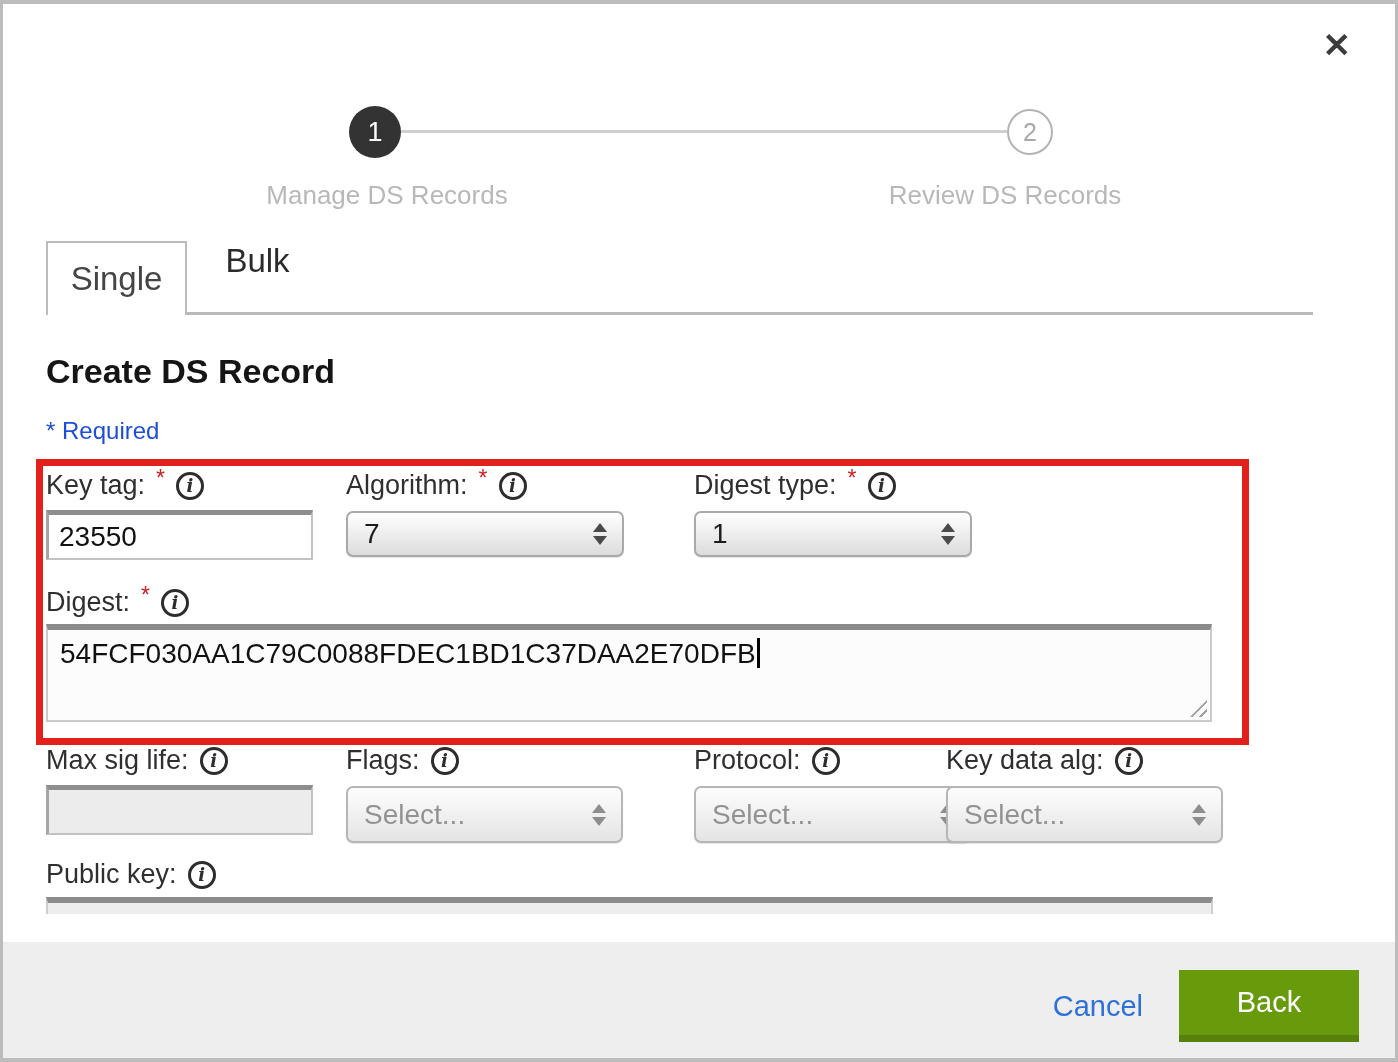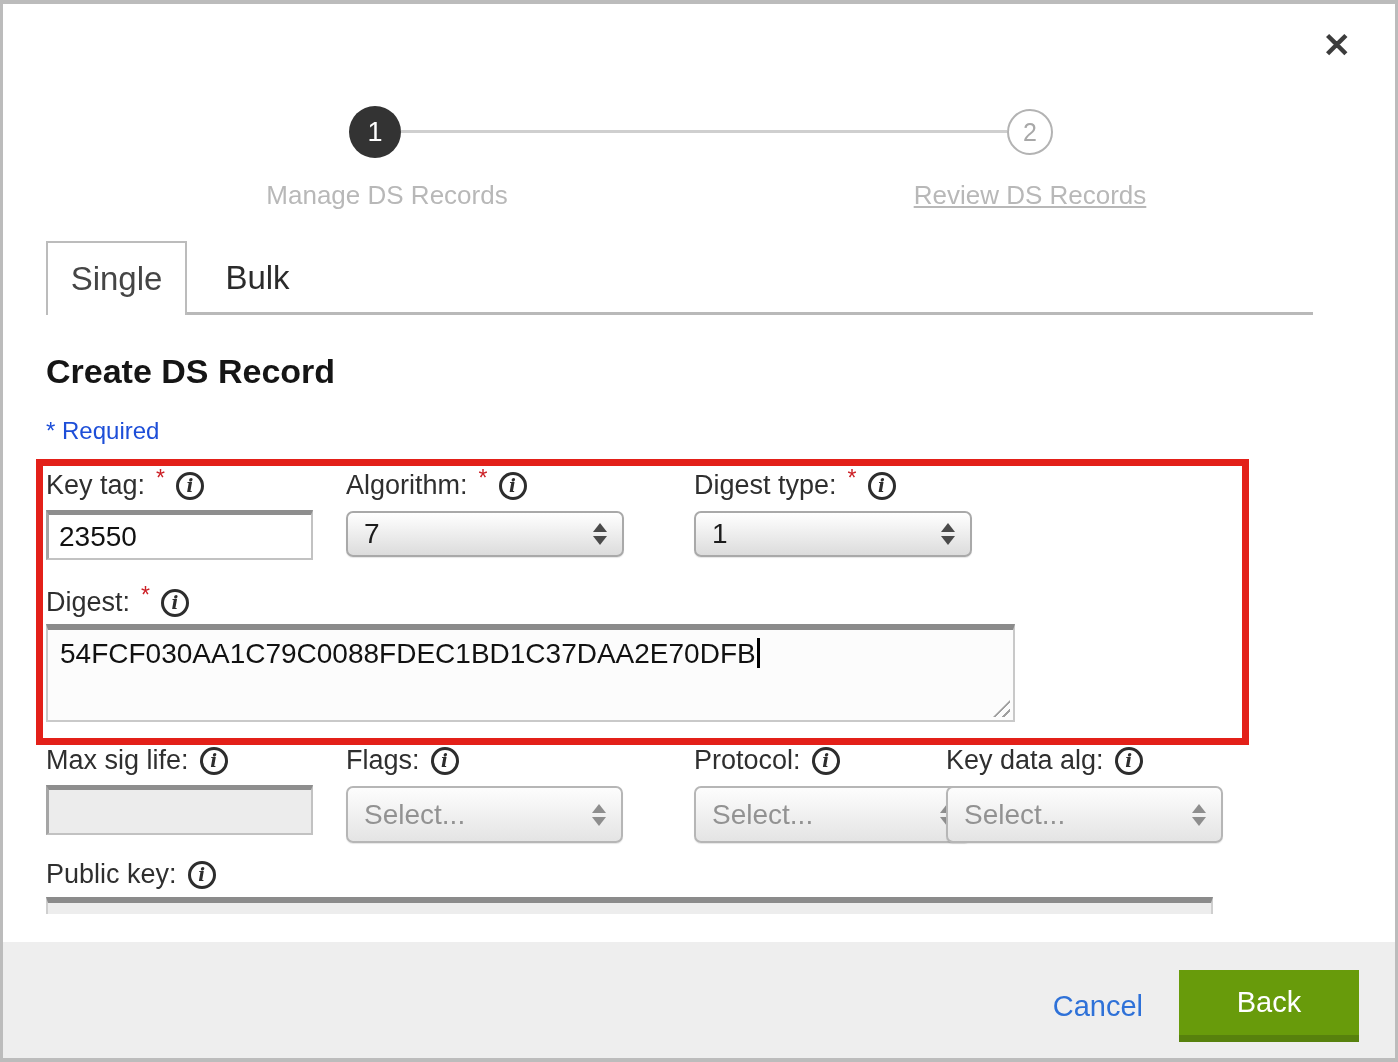--- a/index.html
+++ b/index.html
@@ -11,26 +11,26 @@
   
   .close { top:24px; right:44px; font-size:34px; font-weight:bold; color:#3c3c3c; cursor:pointer; line-height:1; }
 
   
   .step-circle { border-radius:50%; display:flex; align-items:center; justify-content:center; }
   .step-1 { left:346px; top:102px; width:52px; height:52px; background:#333333; color:#ffffff; font-size:27px; }
   .step-2 { left:1004px; top:105px; width:46px; height:46px; background:#ffffff; border:2px solid #b3b3b3; color:#a8a8a8; font-size:25px; }
   .step-line { left:398px; top:126px; width:606px; height:3px; background:#cfcfcf; }
   .step-label { top:176px; width:280px; text-align:center; font-size:26px; color:#b8b8b8; }
   .step-label.l1 { left:244px; }
-  .step-label.l2 { left:887px;text-decoration:underline; }
+  .step-label.l2 { left:862px; }
 
   
   .tab { display:flex; align-items:center; justify-content:center; font-size:33px; cursor:pointer; }
   .tab-single { left:43px; top:237px; width:141px; height:74px; background:#fff; border:2px solid #bcbcbc; border-bottom:none; color:#454545; z-index:2; }
-  .tab-bulk { left:184px; top:239px; width:141px; height:70px; color:#2b2b2b; }
+  .tab-bulk { left:184px; top:222px; width:141px; height:70px; color:#2b2b2b; }
   .tab-rule { left:184px; top:308px; width:1126px; height:3px; background:#b9b9b9; }
 
   .page-title { left:43px; top:348px; font-size:34px; font-weight:bold; color:#151515; }
   .required-note { left:43px; top:413px; font-size:24px; color:#1d4ed8; }
 
   .red-box { left:33px; top:455px; width:1213px; height:286px; border:7px solid #e32019; z-index:1; }
 
   
   .field-label { font-size:27px; color:#2f2f2f; display:flex; align-items:center; white-space:nowrap; z-index:2; }
   .req { color:#cc2026; font-size:23px; margin-left:11px; position:relative; top:-7px; }
@@ -47,21 +47,21 @@
   .select { border:2px solid #a9a9a9; border-radius:7px; background:linear-gradient(#ffffff,#dcdcdc);
             display:flex; align-items:center; padding:0 46px 0 16px; font-size:28px; color:#1c1c1c;
             box-shadow:0 1px 1px rgba(0,0,0,0.10); cursor:pointer; z-index:2; }
   .select.placeholder { color:#929292; border-color:#b6b6b6; background:linear-gradient(#fdfdfd,#e4e4e4); }
   .sel-arrows { position:absolute; right:15px; top:50%; transform:translateY(-50%); display:flex; flex-direction:column; align-items:center; }
   .tri-up { width:0; height:0; border-left:7px solid transparent; border-right:7px solid transparent; border-bottom:9px solid #4a4a4a; margin-bottom:4px; }
   .tri-dn { width:0; height:0; border-left:7px solid transparent; border-right:7px solid transparent; border-top:9px solid #4a4a4a; }
   .placeholder .tri-up { border-bottom-color:#8e8e8e; }
   .placeholder .tri-dn { border-top-color:#8e8e8e; }
 
-  .digest-box { left:43px; top:620px; width:969px; height:98px; background:#fcfcfc; color:#111;
+  .digest-box { left:43px; top:620px; width:1166px; height:98px; background:#fcfcfc; color:#111;
                 border:2px solid #c9c9c9; border-top:6px solid #8b8b8b; font-size:28px; padding:8px 12px;
                 white-space:nowrap; overflow:hidden; z-index:2; cursor:text; }
   .caret { display:inline-block; width:3px; height:30px; background:#000; vertical-align:-5px; margin-left:1px; }
   .grip { position:absolute; right:3px; bottom:3px; width:17px; height:17px;
           background:repeating-linear-gradient(135deg, #9f9f9f 0 2px, transparent 2px 6px);
           clip-path:polygon(100% 0, 100% 100%, 0 100%); cursor:nwse-resize; }
 
   .pk-box { left:43px; top:893px; width:1167px; height:17px; background:#ededed;
             border-top:6px solid #8b8b8b; border-left:2px solid #cfcfcf; border-right:2px solid #cfcfcf; z-index:2; cursor:text; }
 

